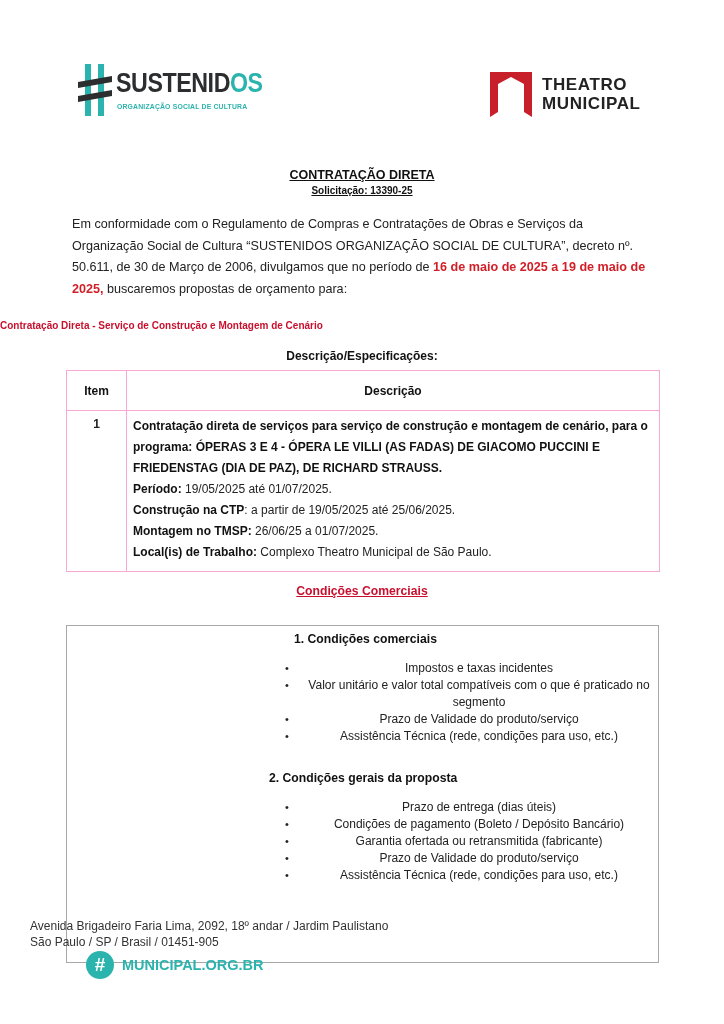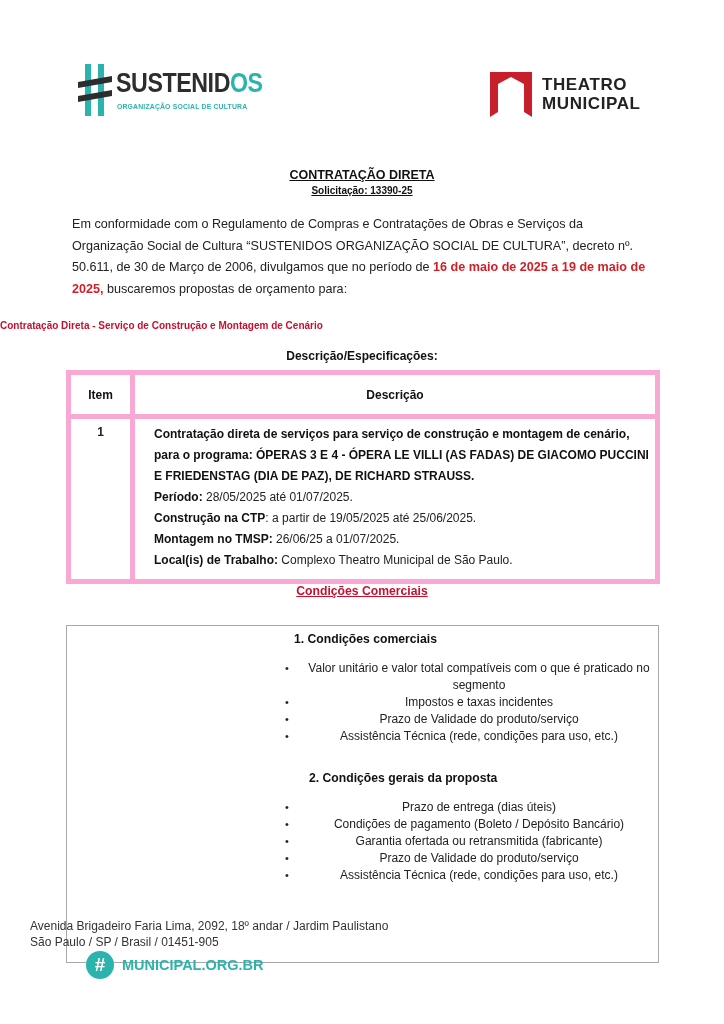--- a/index.html
+++ b/index.html
@@ -29,25 +29,25 @@
 
   .intro { left: 72px; top: 214px; width: 584px; font-size: 12.6px; line-height: 21.5px; color: #222; }
   .intro .red { color: #d21f27; font-weight: 700; }
 
   .section-heading { left: 0; width: 724px; text-align: left; top: 320px; color: #c8102e; font-weight: 700;
                      font-size: 10px; }
   .spec-label { left: 0; width: 724px; text-align: center; top: 349px; font-weight: 700; font-size: 12px; color: #111; }
 
   
   .desc-table { left: 66px; top: 370px; width: 594px; border-collapse: collapse; font-size: 12px; }
-  .desc-table td, .desc-table th { border: 5px solid #f9a8d4; vertical-align: top; }
+  .desc-table td, .desc-table th { border: 1px solid #f9a8d4; vertical-align: top; }
   .desc-table th { height: 37px; font-weight: 700; vertical-align: middle; color: #111; }
   .desc-table .c-item { width: 57px; text-align: center; }
   .desc-table .item-num { font-weight: 700; padding-top: 6px; }
-  .desc-cell { padding: 5px 6px 8px 19px; line-height: 21px; color: #222; }
+  .desc-cell { padding: 5px 6px 8px 6px; line-height: 21px; color: #222; }
   .desc-cell .bold { font-weight: 700; color: #111; }
 
   .cond-heading { left: 0; width: 724px; text-align: center; top: 584px; color: #c8102e; font-weight: 700;
                   font-size: 12.2px; text-decoration: underline; }
 
   .cond-box { left: 66px; top: 625px; width: 593px; height: 338px; border: 1px solid #a8a8a8; box-sizing: border-box; text-align: center; }
   .cond-title { position: absolute; font-weight: 700; font-size: 12.2px; color: #111; }
   .cond-list { position: absolute; left: 218px; margin: 0; padding: 0; list-style: none; font-size: 12px;
                line-height: 17px; color: #222; width: 370px; }
   .cond-list li { position: relative; padding-left: 18px; }
@@ -99,40 +99,40 @@
 <table class="abs desc-table">
   <tbody>
       <tr>
     <th class="c-item">Item</th>
     <th>Descrição</th>
   </tr>
   <tr>
     <td class="c-item item-num">1</td>
     <td class="desc-cell">
       <div class="bold">Contratação direta de serviços para serviço de construção e montagem de cenário, para o programa: ÓPERAS 3 E 4 - ÓPERA LE VILLI (AS FADAS) DE GIACOMO PUCCINI E FRIEDENSTAG (DIA DE PAZ), DE RICHARD STRAUSS.</div>
-      <div><span class="bold">Período:</span><span> 28/05/2025 até 01/07/2025.</span></div>
+      <div><span class="bold">Período:</span><span> 19/05/2025 até 01/07/2025.</span></div>
       <div><span class="bold">Construção na CTP</span><span>: a partir de 19/05/2025 até 25/06/2025.</span></div>
       <div><span class="bold">Montagem no TMSP:</span><span> 26/06/25 a 01/07/2025.</span></div>
       <div><span class="bold">Local(is) de Trabalho:</span><span> Complexo Theatro Municipal de São Paulo.</span></div>
     </td>
   </tr>
 </tbody>
   </table>
 
 <div class="abs cond-heading">Condições Comerciais</div>
 
 <div class="abs cond-box">
   <div class="cond-title" style="left:227px; top:6px;">1. Condições comerciais</div>
   <ul class="cond-list" style="top:34px;">
+    <li>Impostos e taxas incidentes</li>
     <li>Valor unitário e valor total compatíveis com o que é praticado no segmento</li>
-    <li>Impostos e taxas incidentes</li>
     <li>Prazo de Validade do produto/serviço</li>
     <li>Assistência Técnica (rede, condições para uso, etc.)</li>
   </ul>
-  <div class="cond-title" style="left:202px; top:145px;margin-left:40px;">2. Condições gerais da proposta</div>
+  <div class="cond-title" style="left:202px; top:145px;">2. Condições gerais da proposta</div>
   <ul class="cond-list" style="top:173px;">
     <li>Prazo de entrega (dias úteis)</li>
     <li>Condições de pagamento (Boleto / Depósito Bancário)</li>
     <li>Garantia ofertada ou retransmitida (fabricante)</li>
     <li>Prazo de Validade do produto/serviço</li>
     <li>Assistência Técnica (rede, condições para uso, etc.)</li>
   </ul>
 </div>
 
 <div class="abs footer-addr">

